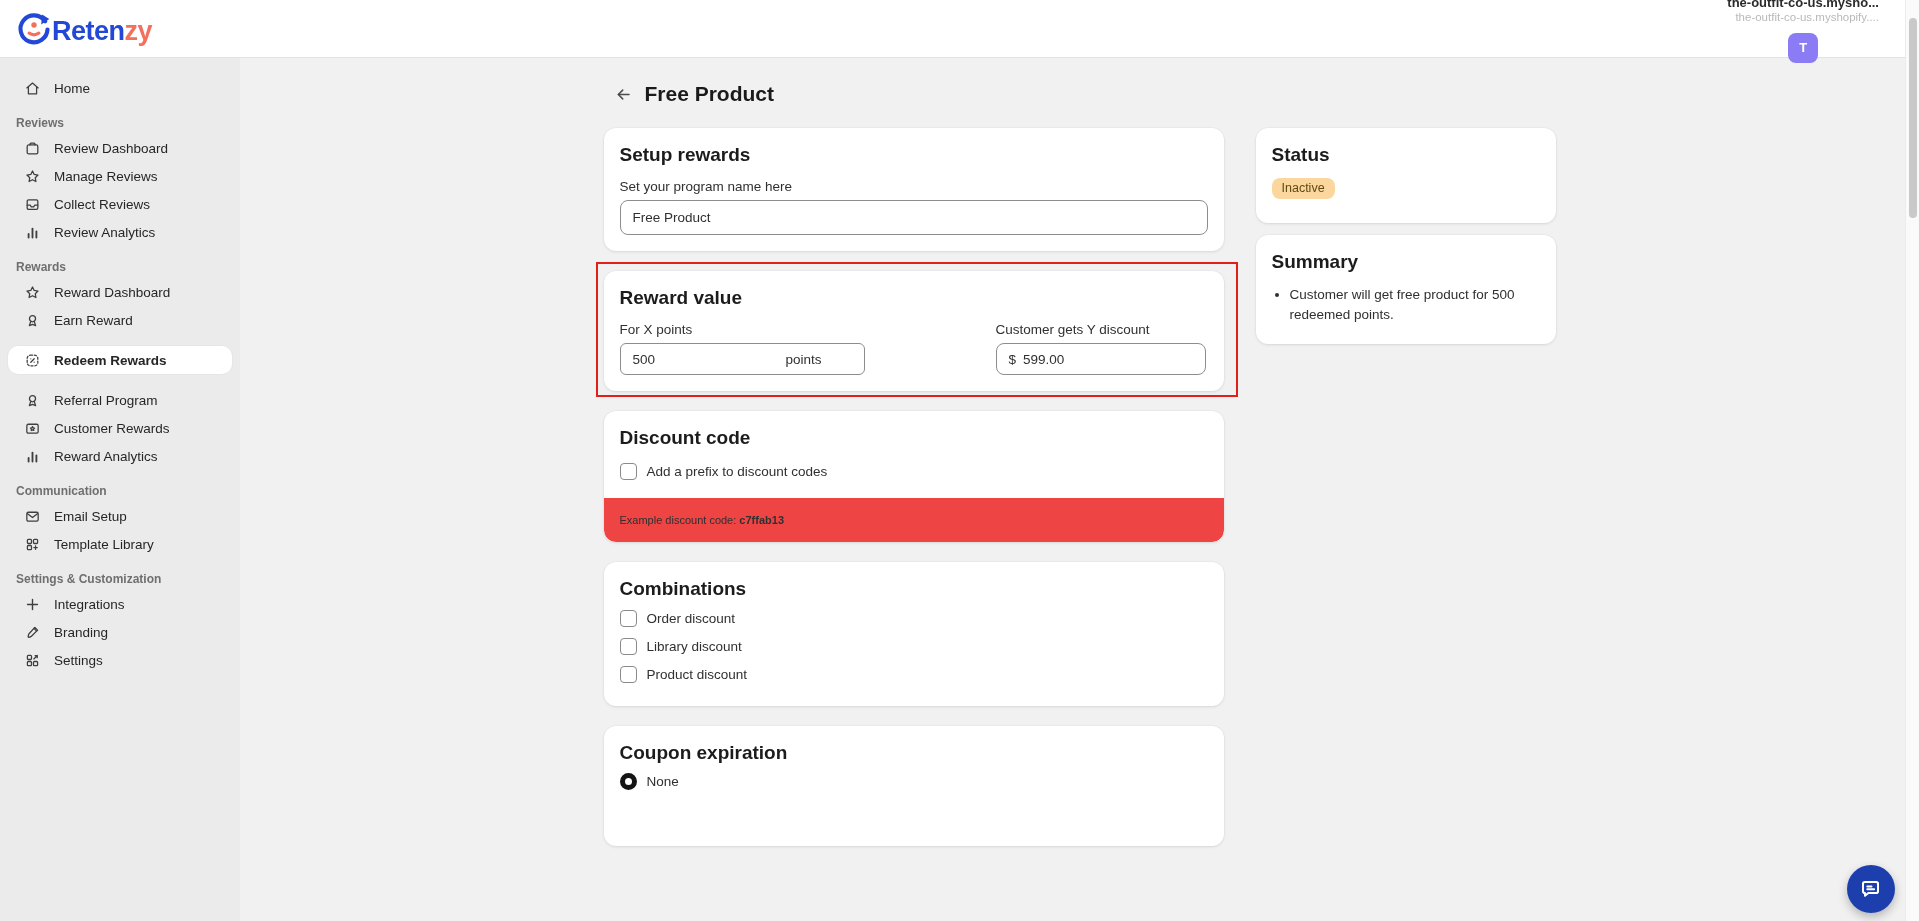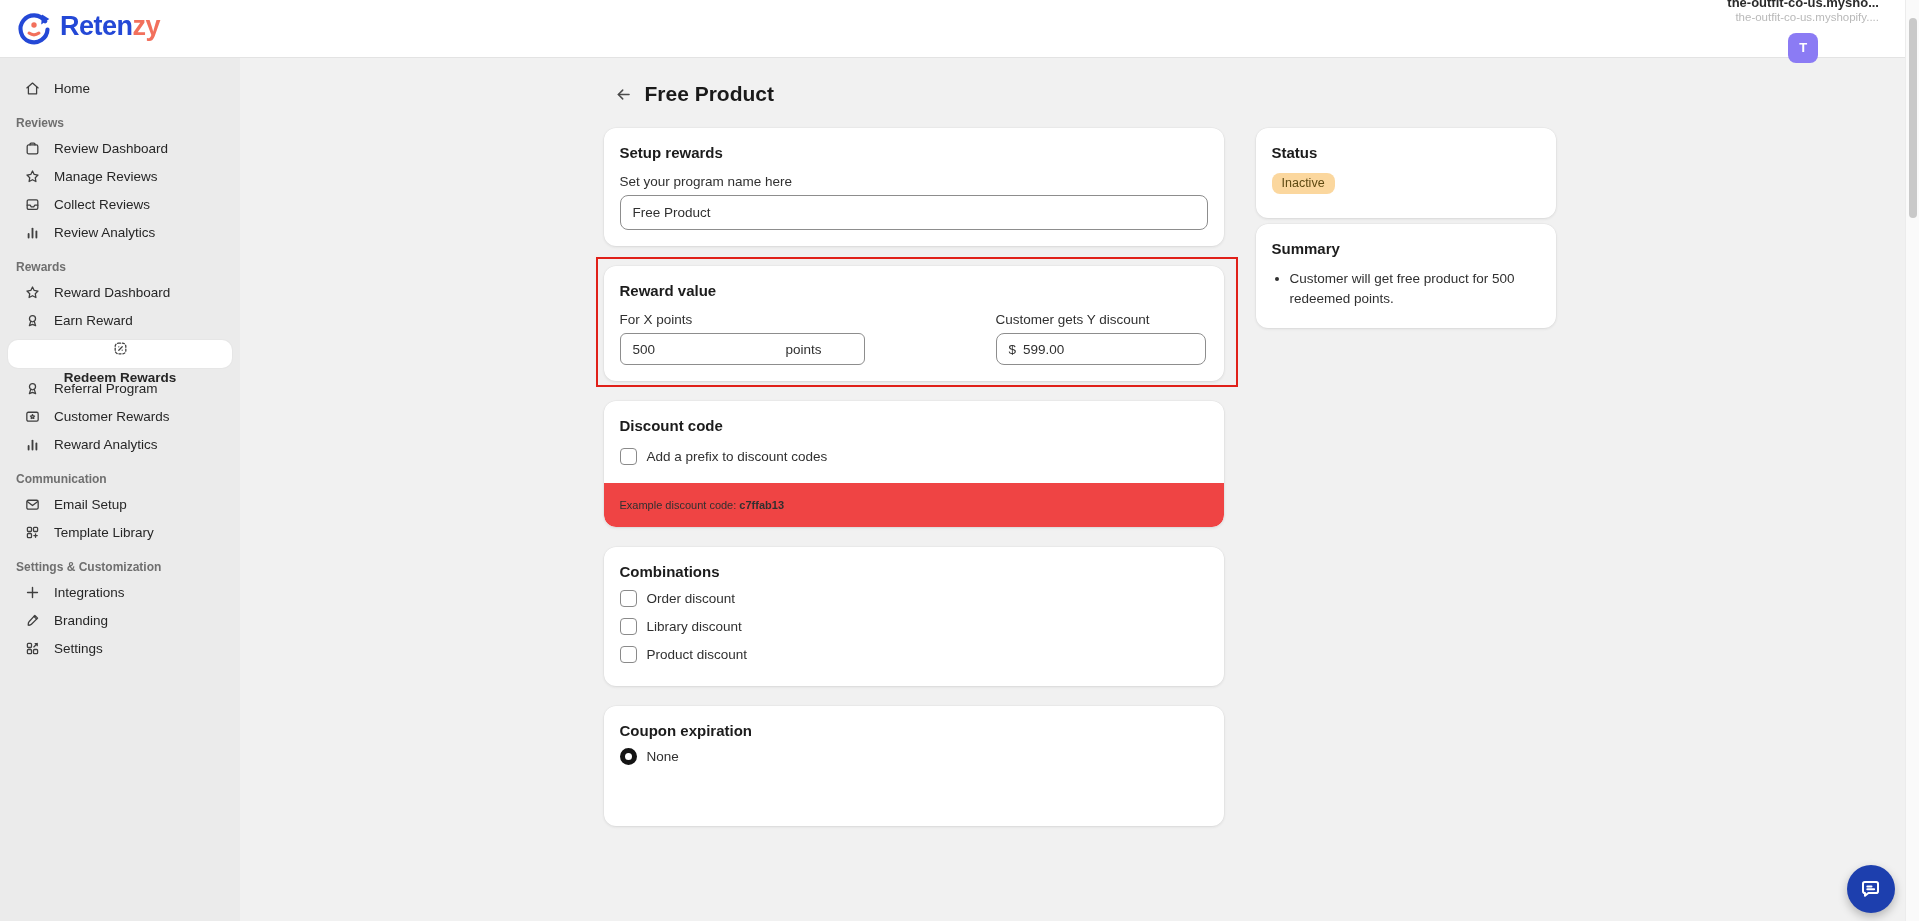--- a/index.html
+++ b/index.html
@@ -8,21 +8,21 @@
     font-family: "Liberation Sans", sans-serif;
     background:#f1f1f1; color:#262626;
     position:relative;
   }
   
   .app-header{
     height:58px; background:#fff; border-bottom:1px solid #e3e3e3;
     display:flex; align-items:center; justify-content:space-between;
     padding:0 40px 0 16px; position:relative; z-index:5;
   }
-  .brand{display:flex; align-items:flex-start; gap:8px; cursor:pointer;}
+  .brand{display:flex; align-items:flex-end; cursor:pointer;}
   .brand-text{font-size:27px; font-weight:800; letter-spacing:-0.5px; color:var(--brand-blue);}
   .brand-text .accent{color:var(--brand-orange);}
   .store{display:flex; align-items:center; gap:10px; cursor:pointer;flex-direction:column;}
   .store-names{text-align:right;}
   .store-name{font-size:13px; font-weight:700; color:#2b2b2b;}
   .store-domain{font-size:11.5px; color:#b9b9b9; margin-top:1px;}
   .avatar{
     width:30px; height:30px; border-radius:8px; background:var(--avatar-bg);
     color:#fff; font-size:13px; font-weight:600; display:flex; align-items:center; justify-content:center;
   }
@@ -33,39 +33,38 @@
   .content{width:952px; margin:24px auto 0;}
   
   .nav-section{font-size:12px; font-weight:600; color:#6f6f6f; padding:14px 16px 4px 16px;}
   .nav-item{
     height:28px; display:flex; align-items:center; gap:13px;
     padding:0 16px 0 24px; font-size:13.5px; font-weight:500; color:#262626; cursor:pointer;
   }
   .nav-item .nav-icon{width:17px; height:17px; flex:none; display:flex; color:#3f3f3f;}
   .nav-item .nav-icon svg{width:17px; height:17px;}
   .nav-item.active{
-    background:#fff; margin:6px 8px; border-radius:10px; padding-left:16px; font-weight:700;
+    background:#fff; margin:12px 8px; border-radius:10px; padding-left:16px; font-weight:700;
     box-shadow:0 0 0 1px rgba(0,0,0,0.02);
-    flex-direction:column;
   }
   
   .title-row{display:flex; align-items:center; gap:11px; padding-left:10px;}
   .back-btn{width:20px;height:20px;border:none;background:transparent;cursor:pointer;color:#4a4a4a;display:flex;align-items:center;}
   .back-btn svg{width:19px;height:19px;}
   .page-title{font-size:21px; font-weight:700; color:#1a1a1a;}
   
   .cols{display:flex; gap:32px; margin-top:22px; align-items:flex-start;}
   .col-left{width:620px; flex:none; display:flex; flex-direction:column; gap:20px;}
-  .col-right{width:300px; flex:none; display:flex; flex-direction:column; gap:6px;}
+  .col-right{width:300px; flex:none; display:flex; flex-direction:column; gap:12px;}
   .card{
     background:#fff; border-radius:12px;
     box-shadow:0 1px 3px rgba(26,26,26,.1), 0 0 0 .5px rgba(0,0,0,.04);
     padding:16px;
   }
-  .card-title{font-size:15px; font-weight:700; color:#1c1c1c;}
+  .card-title{font-size:19px; font-weight:700; color:#1c1c1c;}
   .field-label{font-size:13.5px; color:#303030; margin:13px 0 6px;}
   .textbox{
     display:flex; align-items:center; height:34px; background:#fff;
     border:1px solid #8d8d8d; border-radius:8px; padding:0 12px;
     font-size:13.5px; color:#303030;
   }
   .textbox input{border:none; outline:none; flex:1; min-width:0; font:inherit; color:inherit; background:transparent;}
   .textbox .suffix{margin-right:30px; color:#303030;}
   .textbox .prefix{margin-right:7px; color:#303030;}
   

